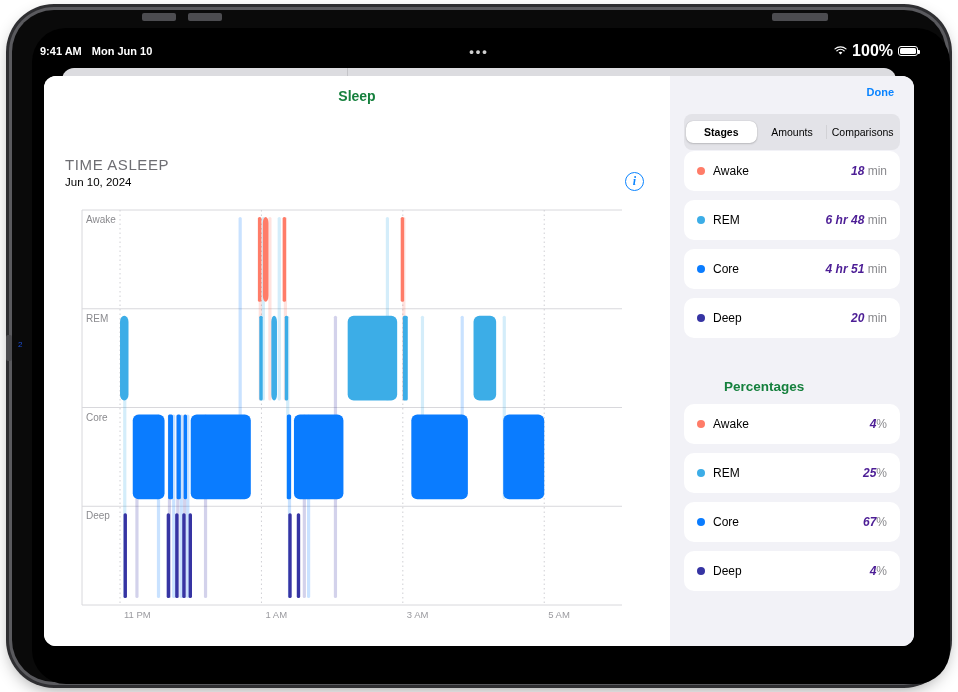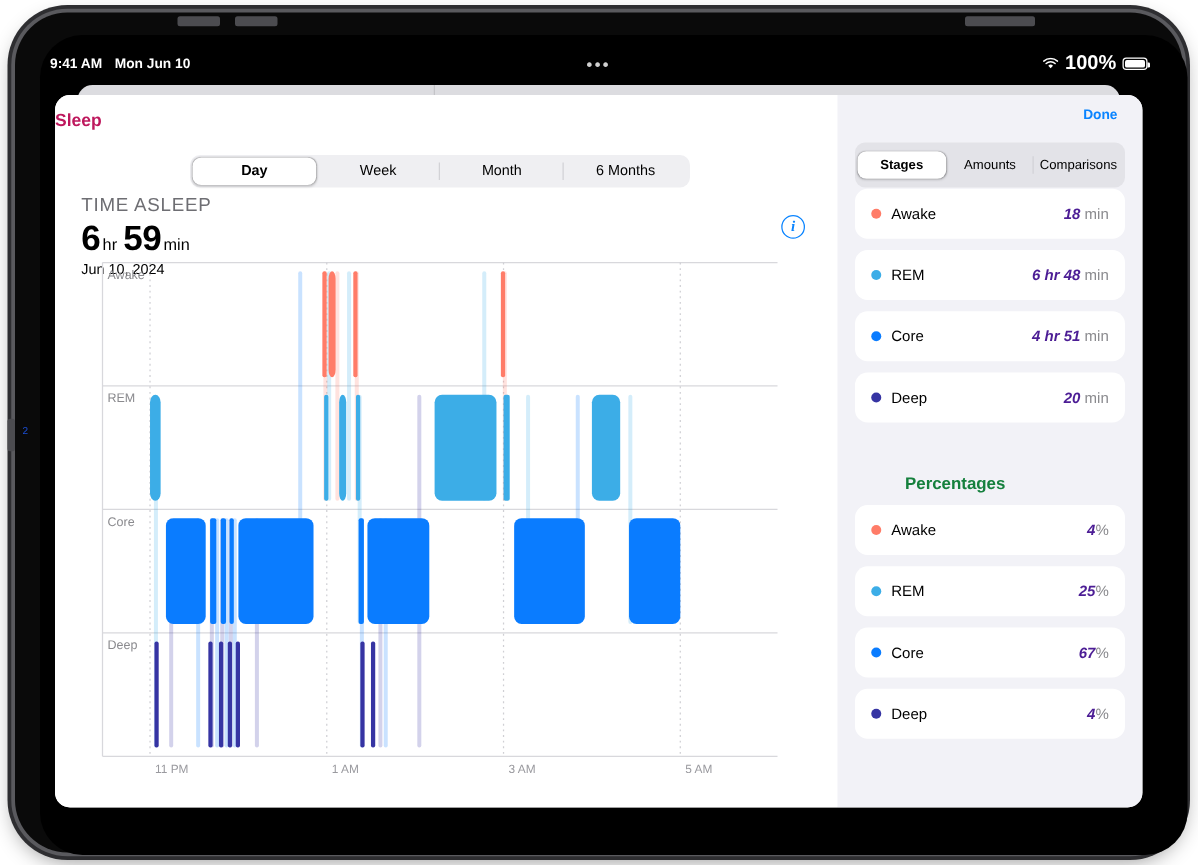--- a/index.html
+++ b/index.html
@@ -61,21 +61,21 @@
     width:870px; height:570px;
     background:#ffffff; border-radius:12px; overflow:hidden;
     display:flex;
   }
 
   
   #left-pane { position:relative; width:626px; height:100%; background:#fff; }
 
   #sheet-title {
     position:absolute; top:12px; left:0; width:100%;
-    font-size:14px; font-weight:bold; color:#be185d;
+    text-align:center; font-size:14px; font-weight:bold; color:#15803d;
   }
 
   
   #range-segmented {
     position:absolute; left:108px; top:48px;
     width:400px; height:26px;
     background:#efeff2; border-radius:8px;
     display:flex; align-items:center; padding:2px;
   }
   .seg-item {
@@ -178,42 +178,23 @@
 <div id="card-behind">
   <div id="card-behind-split"></div>
 </div>
 
 <div id="sheet">
 
   <div id="left-pane">
 
     <div id="sheet-title">Sleep</div>
 
-    <div id="range-segmented">
-      <div class="seg-item active">
-        <span>Day</span>
-      </div>
-      <div class="seg-item">
-        <span>Week</span>
-        <span class="divider"></span>
-      </div>
-      <div class="seg-item">
-        <span>Month</span>
-        <span class="divider"></span>
-      </div>
-      <div class="seg-item">
-        <span>6 Months</span>
-      </div>
-    </div>
 
     <div id="summary">
       <div id="summary-label">TIME ASLEEP</div>
-      <div id="summary-value">
-        <span class="big">6</span><span class="unit">hr</span><span class="big">59</span><span class="unit">min</span>
-      </div>
       <div id="summary-date">Jun 10, 2024</div>
     </div>
 
     <div id="info-icon">i</div>
 
     <div id="chart-wrap">
       <svg id="chart-svg" width="566" height="425" viewBox="0 0 566 425">
         <g id="chart-grid">
             <line x1="22" y1="4" x2="562" y2="4" stroke="#d8d8dc" stroke-width="1"></line>
             <line x1="22" y1="102.75" x2="562" y2="102.75" stroke="#d8d8dc" stroke-width="1"></line>

